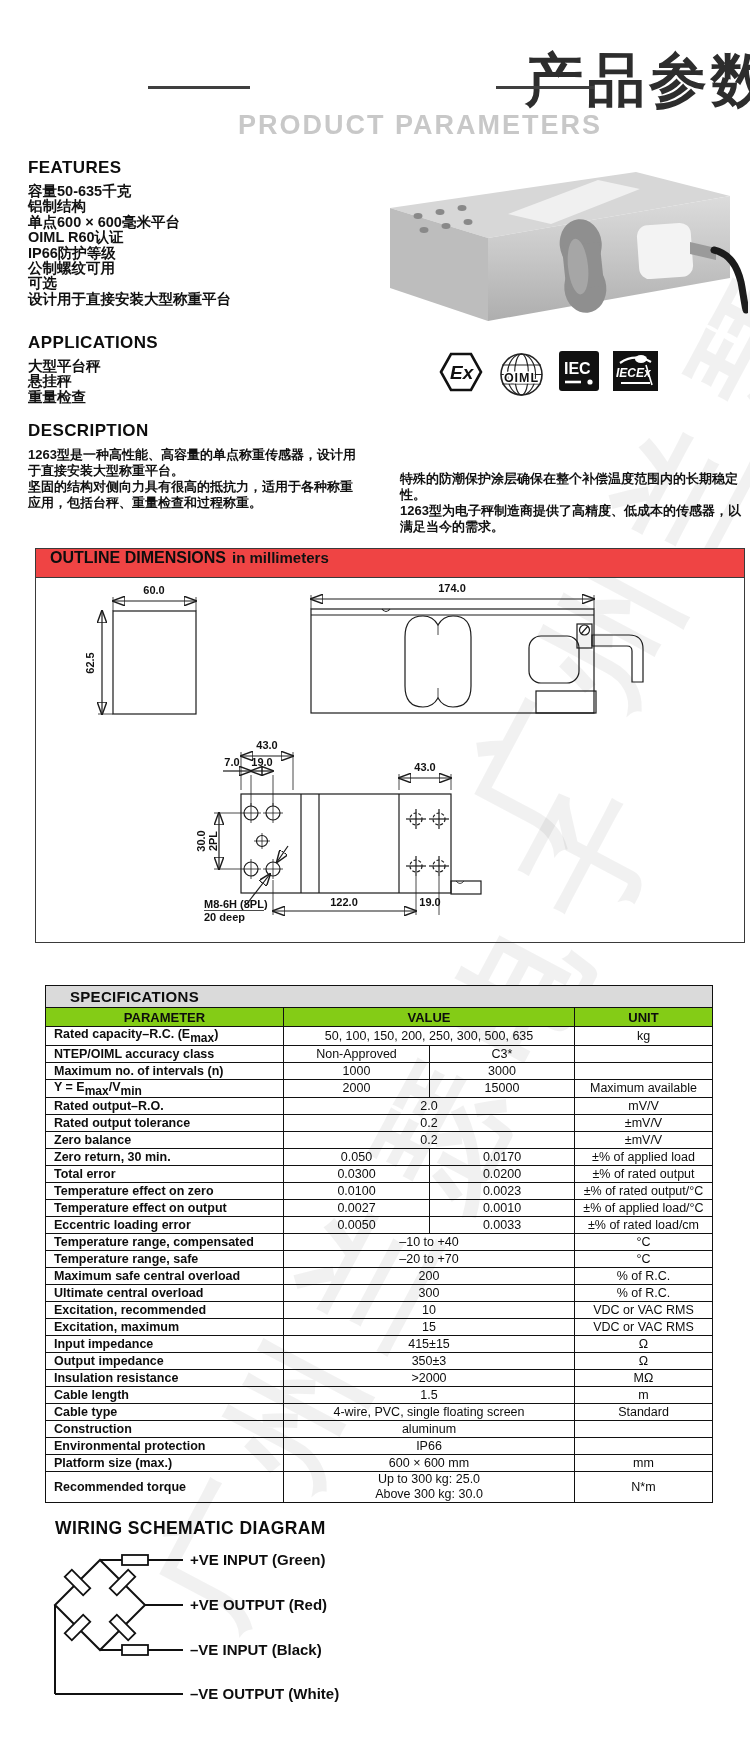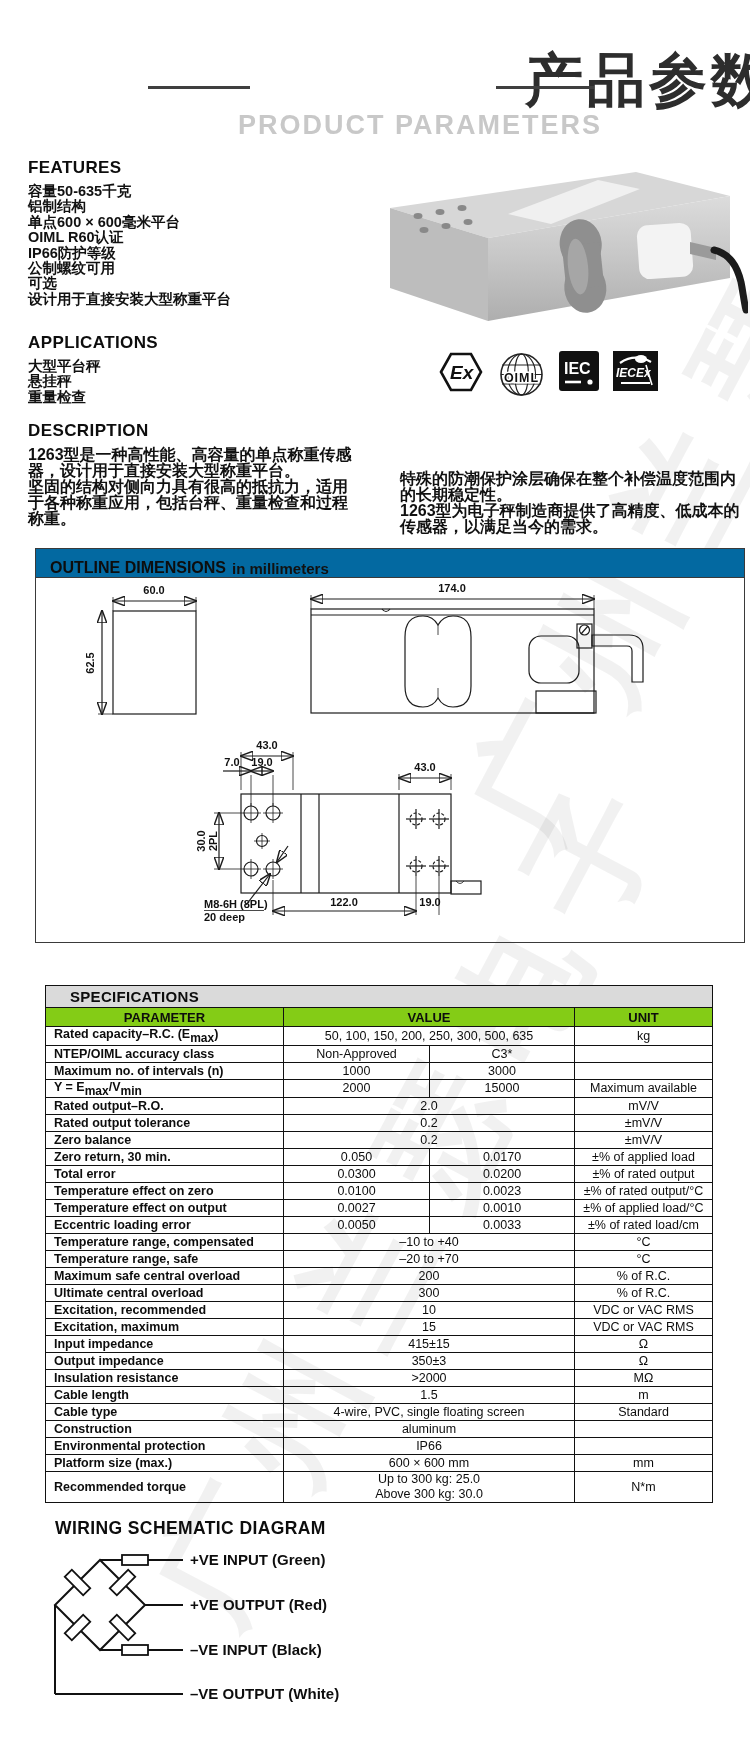--- a/index.html
+++ b/index.html
@@ -18,35 +18,35 @@
   .hline{position:absolute;height:3px;background:#3f3f3f;top:86px;}
   .hline.l{left:148px;width:102px;}
   .hline.r{left:496px;width:98px;}
   .sub-title{position:absolute;top:110px;left:0;width:750px;text-align:center;
       font-size:27px;font-weight:600;color:#c8c8c8;letter-spacing:2px;margin-left:45px;}
 
   .sec-h{position:absolute;font-size:17px;font-weight:800;color:#0d0d0d;letter-spacing:0.4px;}
   .cjk-list{position:absolute;font-size:14.5px;line-height:15.4px;font-weight:600;color:#111;}
   .cjk-list div{white-space:nowrap;}
 
-  .desc-col{position:absolute;font-size:16px;line-height:16px;font-weight:600;color:#111;}
+  .desc-col{position:absolute;font-size:13px;line-height:16px;font-weight:600;color:#111;}
   .desc-col p{margin:0;}
 
   
   .photo{position:absolute;left:338px;top:156px;}
 
   
   .logos{position:absolute;left:438px;top:351px;display:flex;gap:14px;height:48px;}
   .logo-txt{font-weight:800;}
 
   
   .outline-box{position:absolute;left:35px;top:548px;width:710px;height:395px;
       border:1.5px solid #3a3a3a;box-sizing:border-box;background:transparent;}
-  .outline-head{height:29px;background:#0369a1;border-bottom:1.5px solid #3a3a3a;
-      display:flex;align-items:flex-end;padding-left:14px;gap:6px;box-sizing:border-box;}
+  .outline-head{height:29px;background:#ef4444;border-bottom:1.5px solid #3a3a3a;
+      display:flex;align-items:flex-start;padding-left:14px;gap:6px;box-sizing:border-box;}
   .outline-head .b{font-size:16px;font-weight:800;color:#0d0d0d;}
   .outline-head .n{font-size:15px;font-weight:700;color:#111;}
   .dwg text{font:bold 11px "Liberation Sans",sans-serif;fill:#111;}
   .dwg .dim{text-anchor:middle;}
   .dwg line,.dwg path,.dwg rect,.dwg circle,.dwg ellipse{stroke:#1c1c1c;fill:none;stroke-width:1.2;}
   .dwg .thin{stroke-width:0.8;}
 
   
   .spec-wrap{position:absolute;left:45px;top:985px;width:667px;}
   table.spec{border-collapse:collapse;width:667px;border:1.5px solid #111;table-layout:fixed;}

